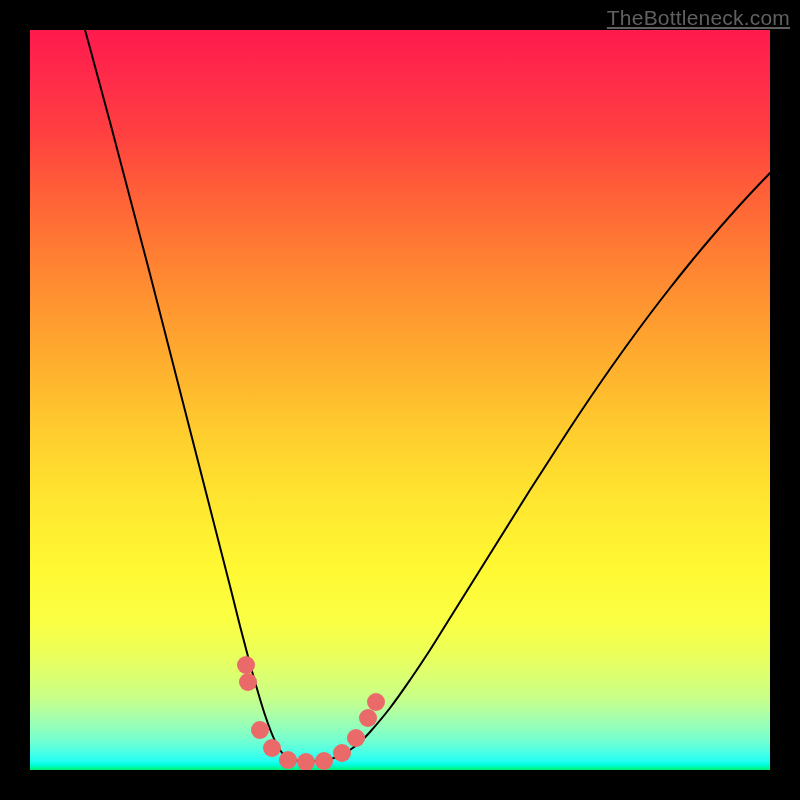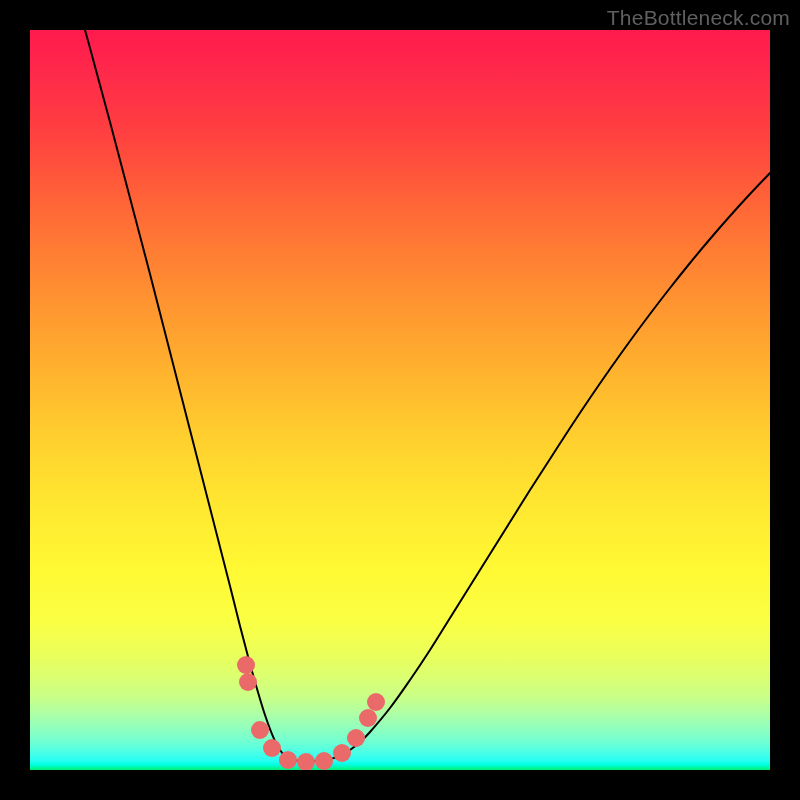--- a/index.html
+++ b/index.html
@@ -13,20 +13,21 @@
   }
   .watermark {
     position: absolute;
     top: 6px;
     right: 10px;
     color: #606060;
     font-size: 21px;
     font-family: Arial, Helvetica, sans-serif;
     letter-spacing: 0.2px;
     z-index: 5;
+    text-decoration: underline;
   }
   .plot {
     position: absolute;
     left: 30px;
     top: 30px;
     width: 740px;
     height: 740px;
   }
   .gradient {
     position: absolute;

